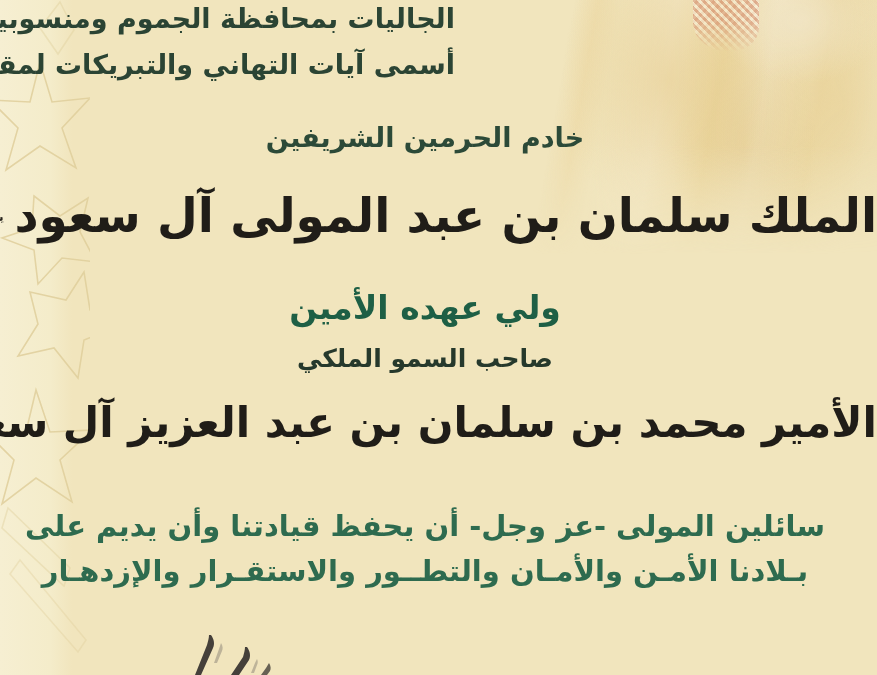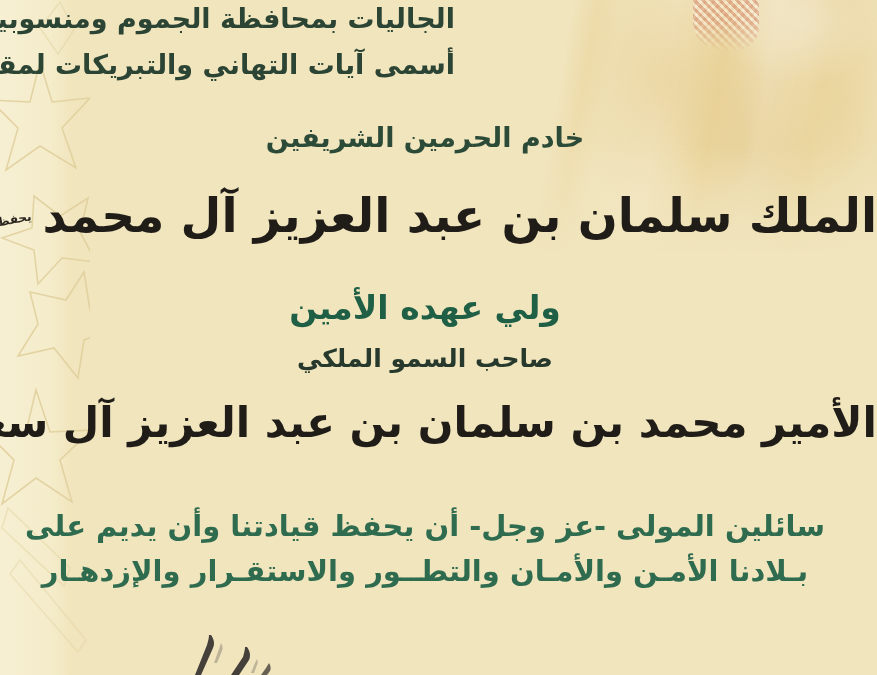--- a/index.html
+++ b/index.html
@@ -109,21 +109,21 @@
   <div class="intro" id="intro" style="color: rgb(43, 68, 52);">
       <span class="l">الجاليات بمحافظة الجموم ومنسوبيه أن يرفعوا</span>
       <span class="l">أسمى آيات التهاني والتبريكات لمقــام</span>
     </div>
 
   <div class="content-col">
 
     <div class="king-title" id="king-title" style="color: rgb(44, 74, 56);">خادم الحرمين الشريفين</div>
 
     <div class="calli king-name" style="color: rgb(32, 29, 24);">
-      <span>الملك سلمان بن عبد العزيز آل محمد</span><span class="seal">يحفظه الله</span>
+      <span>الملك سلمان بن عبد المولى آل سعود</span><span class="seal">يحفظه الله</span>
     </div>
 
     <div class="cp-subtitle" id="cp-subtitle" style="color: rgb(30, 95, 69);">ولي عهده الأمين</div>
 
     <div class="cp-title" id="cp-title" style="color: rgb(38, 57, 44);">صاحب السمو الملكي</div>
 
     <div class="calli cp-name" style="color: rgb(32, 29, 24);">
       <span>الأمير محمد بن سلمان بن عبد العزيز آل سعود</span>
     </div>
 

